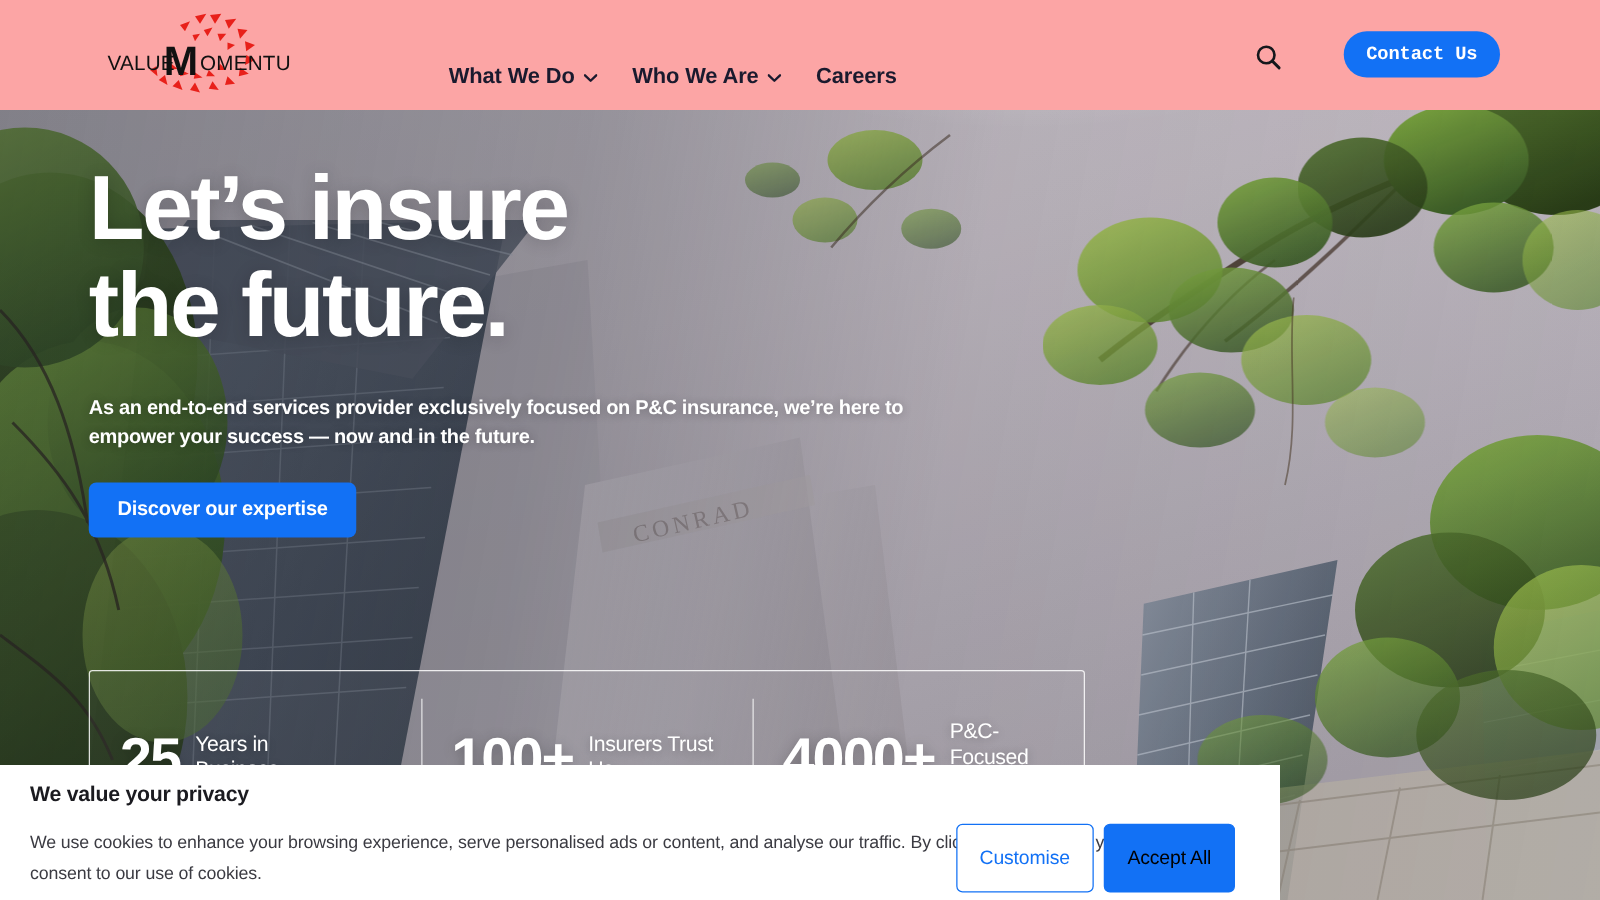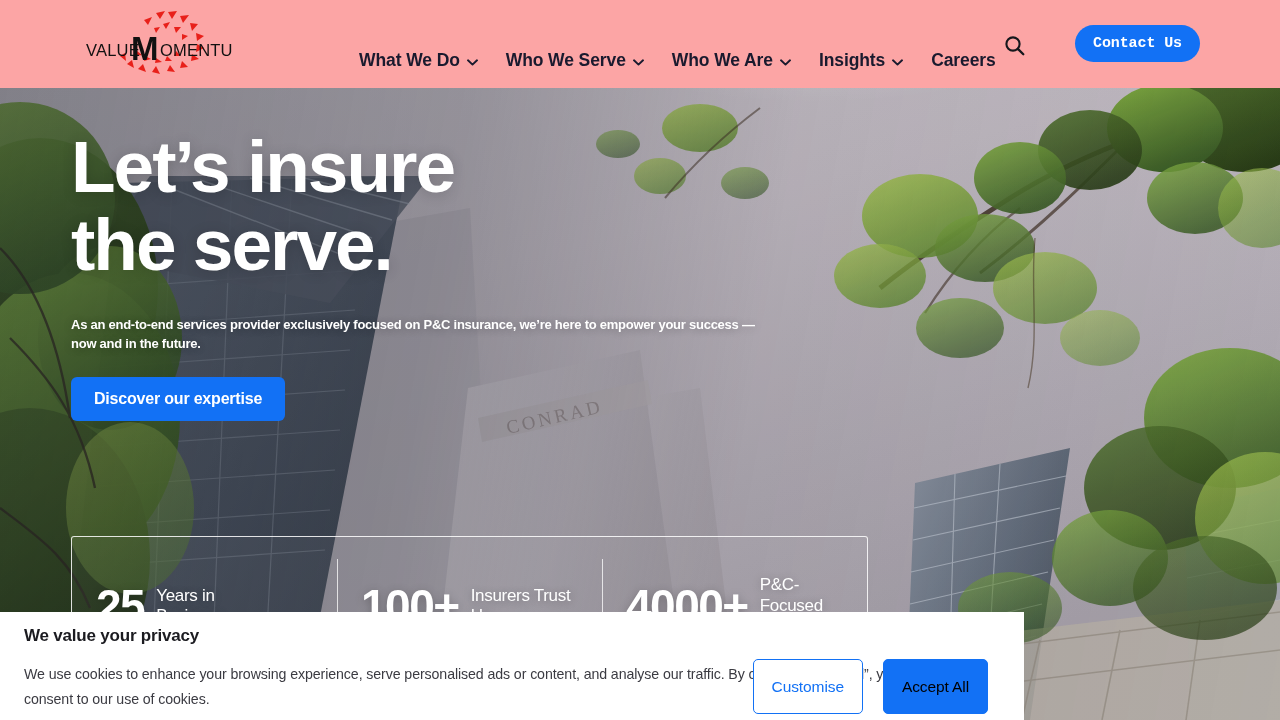--- a/index.html
+++ b/index.html
@@ -109,21 +109,21 @@
     font-weight: 700;
     line-height: 1.07;
     letter-spacing: -2.0px;
     text-shadow: 0 2px 14px rgba(0,0,0,0.20);
   }
   #hero-title .line { display: block; }
 
   #hero-sub {
     margin-top: 32px;
     color: #ffffff;
-    font-size: 13px;
+    font-size: 16px;
     font-weight: 700;
     line-height: 1.42;
     letter-spacing: -0.25px;
     max-width: 690px;
     text-shadow: 0 1px 8px rgba(0,0,0,0.28);
   }
 
   #hero-cta {
     margin-top: 24px;
     display: inline-flex; align-items: center; justify-content: center;
@@ -190,21 +190,21 @@
   #cookie-text {
     position: absolute; left: 24px; top: 50px;
     width: 890px;
     color: #3b3b42;
     font-size: 14.2px;
     line-height: 1.78;
     letter-spacing: -0.1px;
   }
   #cookie-actions {
     position: absolute; right: 36px; top: 47px;
-    display: flex; align-items: flex-start; gap: 20px;
+    display: flex; align-items: flex-start; gap: 8px;
   }
   .cookie-btn {
     height: 55px; min-width: 106px;
     padding: 0 18px;
     border-radius: 5px;
     font-family: "Liberation Sans", sans-serif;
     font-size: 15.5px; font-weight: 400;
     letter-spacing: -0.1px;
     cursor: pointer;
     display: flex; align-items: center; justify-content: center;
@@ -269,46 +269,30 @@
 
       <div class="nav-item">
         <span class="nav-label">What We Do</span>
         <span class="caret">
           <svg viewBox="0 0 11 7">
               <path d="M1 1.3 L5.5 5.6 L10 1.3" fill="none" stroke="#1a1a2e" stroke-width="1.9" stroke-linecap="round" stroke-linejoin="round"></path>
             </svg>
         </span>
       </div>
 
-      <div class="nav-item">
-        <span class="nav-label">Who We Serve</span>
-        <span class="caret">
-          <svg viewBox="0 0 11 7">
-              <path d="M1 1.3 L5.5 5.6 L10 1.3" fill="none" stroke="#1a1a2e" stroke-width="1.9" stroke-linecap="round" stroke-linejoin="round"></path>
-            </svg>
-        </span>
-      </div>
 
       <div class="nav-item">
         <span class="nav-label">Who We Are</span>
         <span class="caret">
           <svg viewBox="0 0 11 7">
               <path d="M1 1.3 L5.5 5.6 L10 1.3" fill="none" stroke="#1a1a2e" stroke-width="1.9" stroke-linecap="round" stroke-linejoin="round"></path>
             </svg>
         </span>
       </div>
 
-      <div class="nav-item">
-        <span class="nav-label">Insights</span>
-        <span class="caret">
-          <svg viewBox="0 0 11 7">
-              <path d="M1 1.3 L5.5 5.6 L10 1.3" fill="none" stroke="#1a1a2e" stroke-width="1.9" stroke-linecap="round" stroke-linejoin="round"></path>
-            </svg>
-        </span>
-      </div>
 
       <div class="nav-item">
         <span class="nav-label">Careers</span>
       </div>
 
     </nav>
 
     <button id="search-btn">
       <svg width="21" height="21" viewBox="0 0 21 21">
         <circle cx="9" cy="9" r="6.6" fill="none" stroke="#15171c" stroke-width="2.1"></circle>
@@ -476,21 +460,21 @@
 
         <path d="M1035,150 C1030,200 1040,250 1028,300" stroke="#4a3a26" stroke-width="1.4" fill="none" opacity="0.55"></path>
       </svg>
     </div>
 
     <div id="hero-tint"></div>
 
     <div id="hero-content">
       <h1 id="hero-title">
         <span class="line">Let’s insure</span>
-        <span class="line">the serve.</span>
+        <span class="line">the future.</span>
       </h1>
 
       <p id="hero-sub">As an end-to-end services provider exclusively focused on P&amp;C insurance, we’re here to empower your success — now and in the future.</p>
 
       <button id="hero-cta">Discover our expertise</button>
     </div>
 
     <div id="stats-bar">
       <div class="stat">
         <span class="stat-value">25</span>

